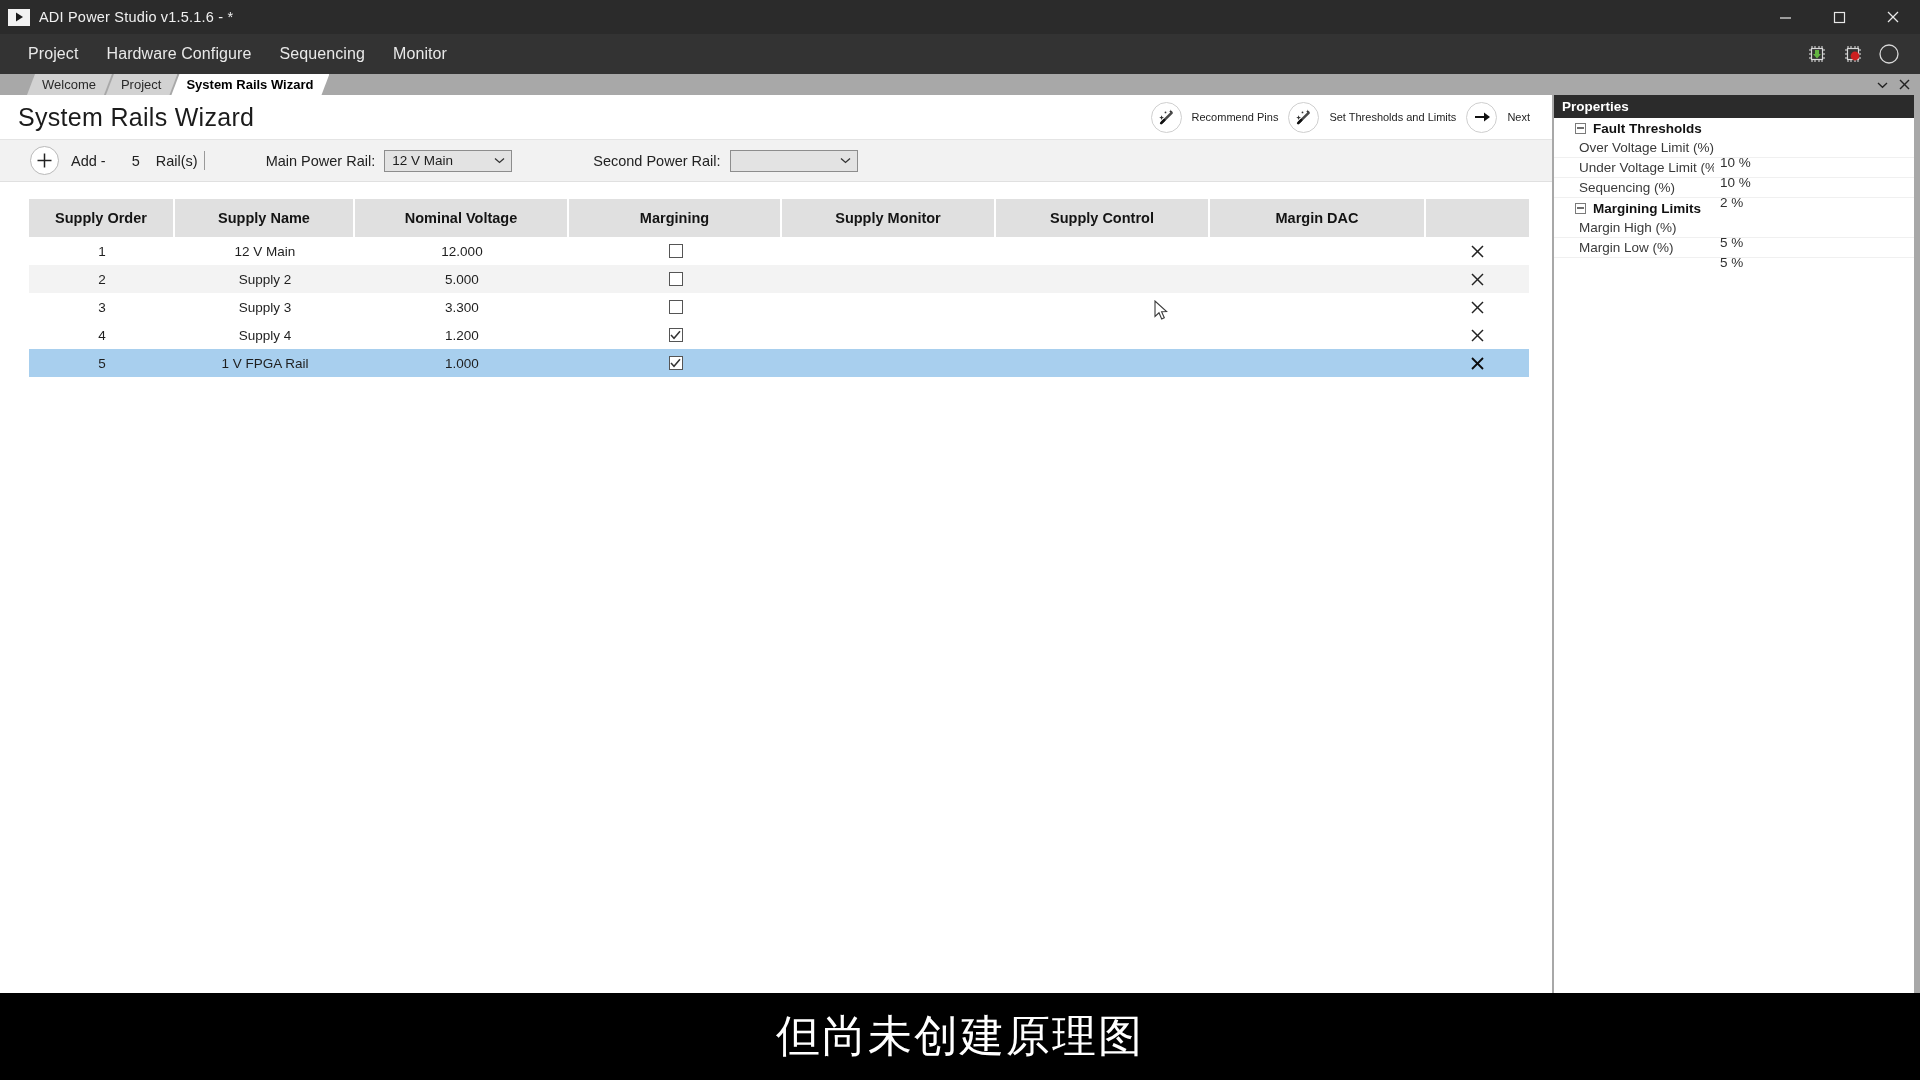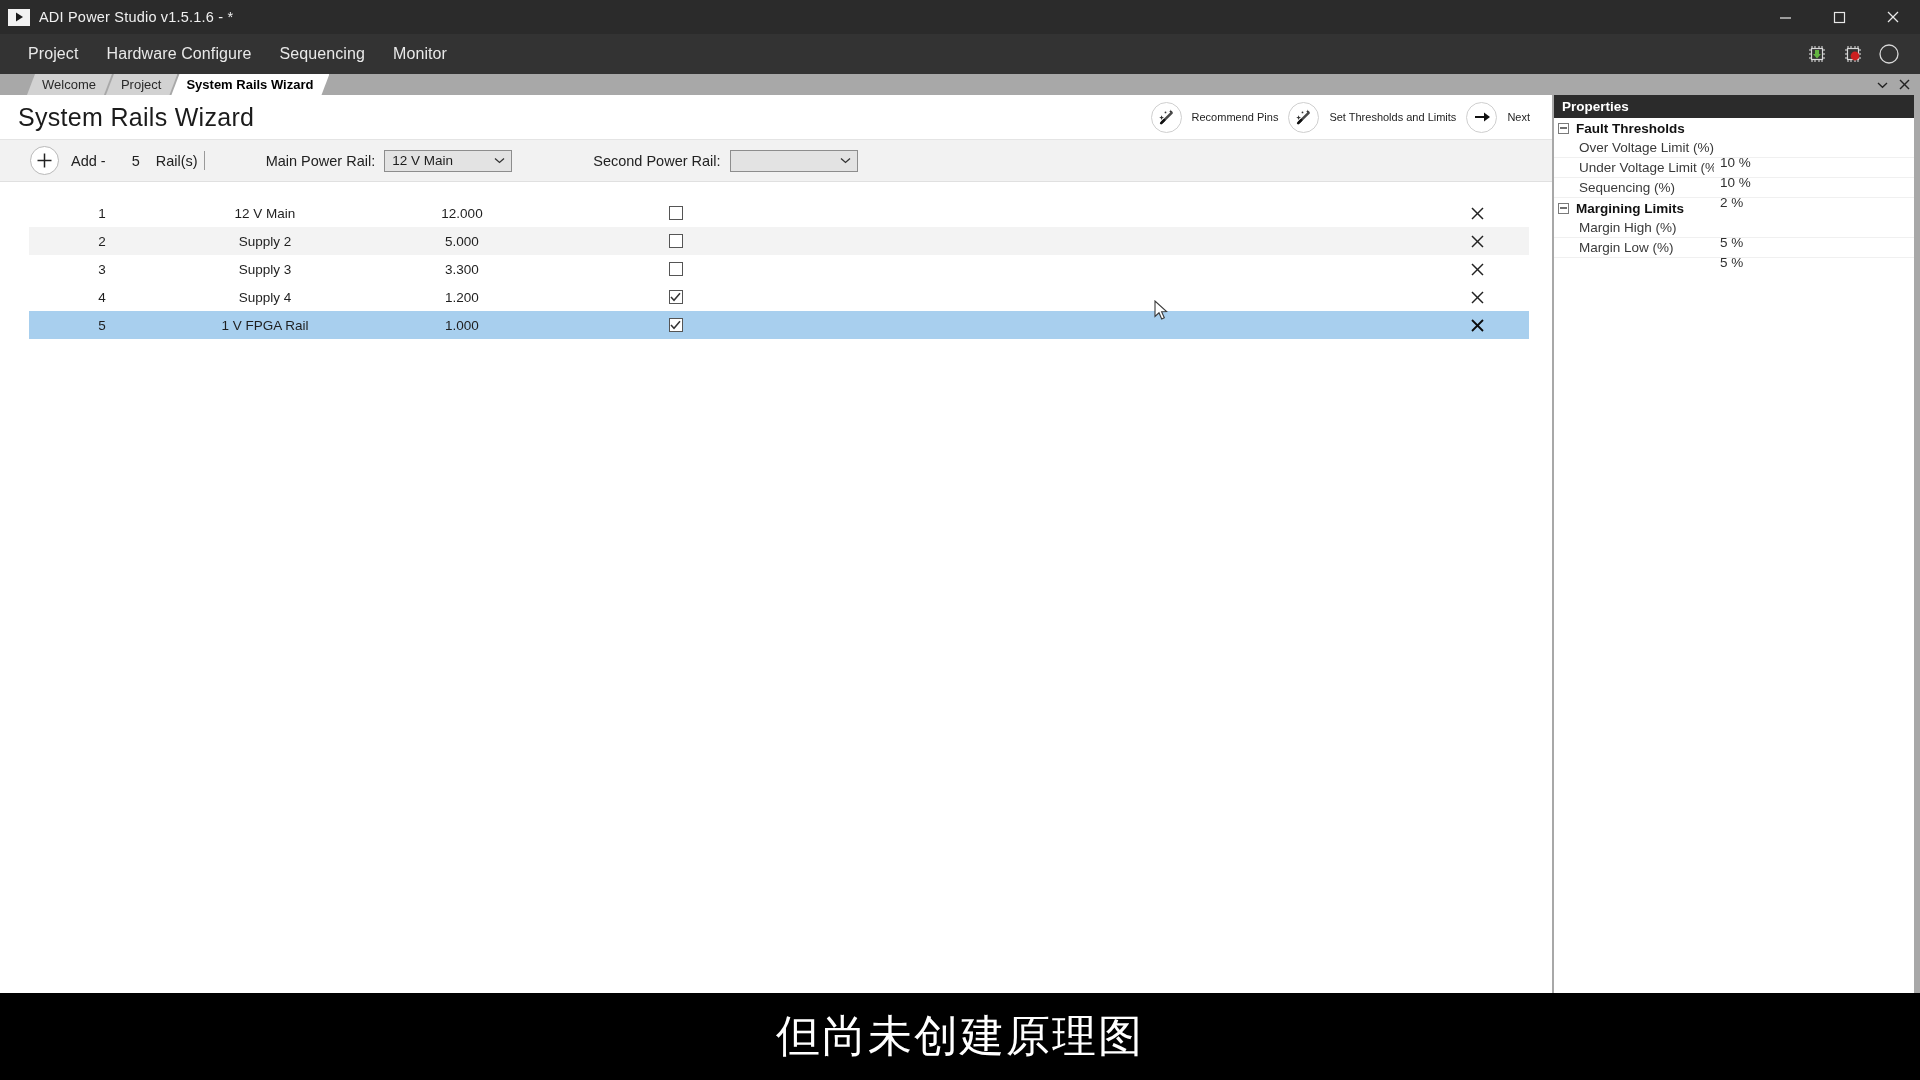--- a/index.html
+++ b/index.html
@@ -159,21 +159,21 @@
   
   .props { width: 360px; background: #ffffff; display: flex; flex-direction: column; }
   .props-title {
     height: 23px; background: #2b2b2b; color: #fff;
     display: flex; align-items: center; padding-left: 8px;
     font-size: 13.5px; font-weight: bold;
   }
   .props-body { flex: 1 1 auto; position: relative; }
   .prop-group {
     display: flex; align-items: center; height: 20px;
-    font-size: 13.5px; font-weight: bold; color: #111; padding-left: 4px;
+    font-size: 13.5px; font-weight: bold; color: #111; padding-left: 21px;
   }
   .expander {
     width: 11px; height: 11px; border: 1px solid #7a7a7a; background: #fff;
     display: flex; align-items: center; justify-content: center;
     margin-right: 7px; flex: 0 0 auto;
   }
   .expander svg { display:block; }
   .prop-row {
     display: flex; height: 20px; align-items: center;
     font-size: 13.5px; color: #3a3a3a;
@@ -385,20 +385,30 @@
           <span></span>
           <span class="chev">
             <svg width="11" height="7" viewBox="0 0 11 7">
                 <polyline points="1,1.5 5.5,5.5 10,1.5" fill="none" stroke="#333" stroke-width="1.3"></polyline>
               </svg>
           </span>
         </div>
       </div>
 
       <div class="table">
+        <div class="thead">
+          <div class="th c0">Supply Order</div>
+          <div class="th c1">Supply Name</div>
+          <div class="th c2">Nominal Voltage</div>
+          <div class="th c3">Margining</div>
+          <div class="th c4">Supply Monitor</div>
+          <div class="th c5">Supply Control</div>
+          <div class="th c6">Margin DAC</div>
+          <div class="th c7"></div>
+        </div>
 
         <div class="trow">
           <div class="td c0">1</div>
           <div class="td c1">12 V Main</div>
           <div class="td c2">12.000</div>
           <div class="td c3">
             <span class="cb"></span>
           </div>
           <div class="td c4"></div>
           <div class="td c5"></div>

